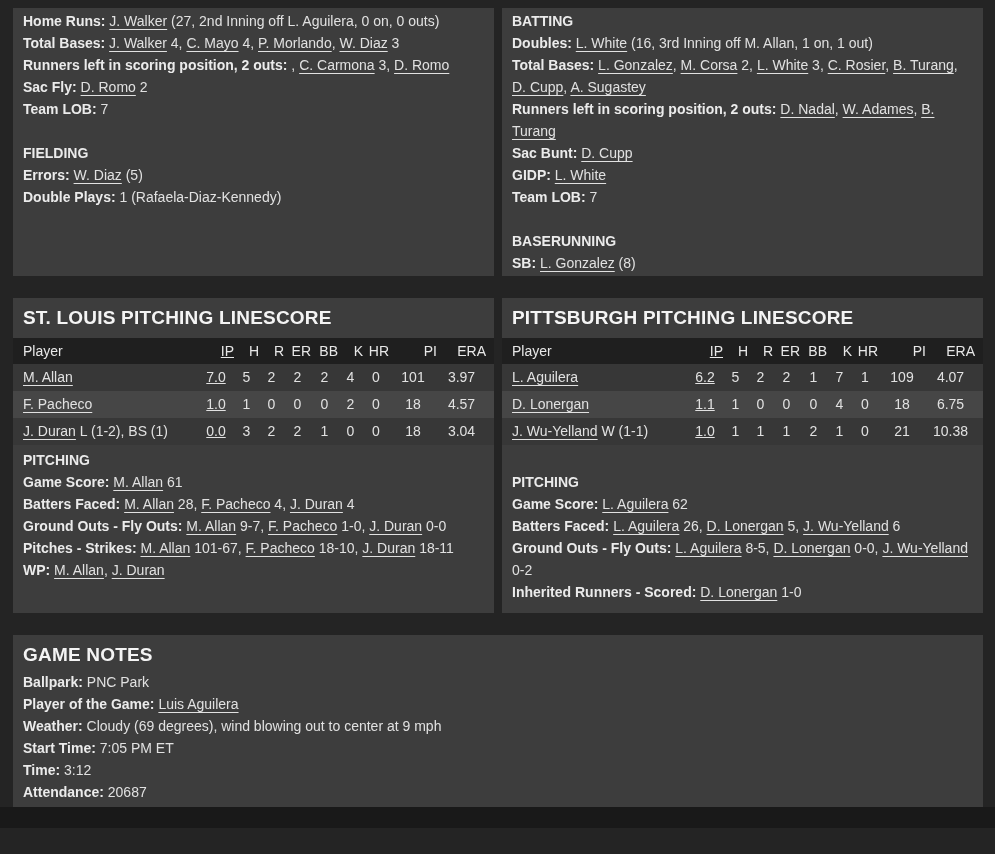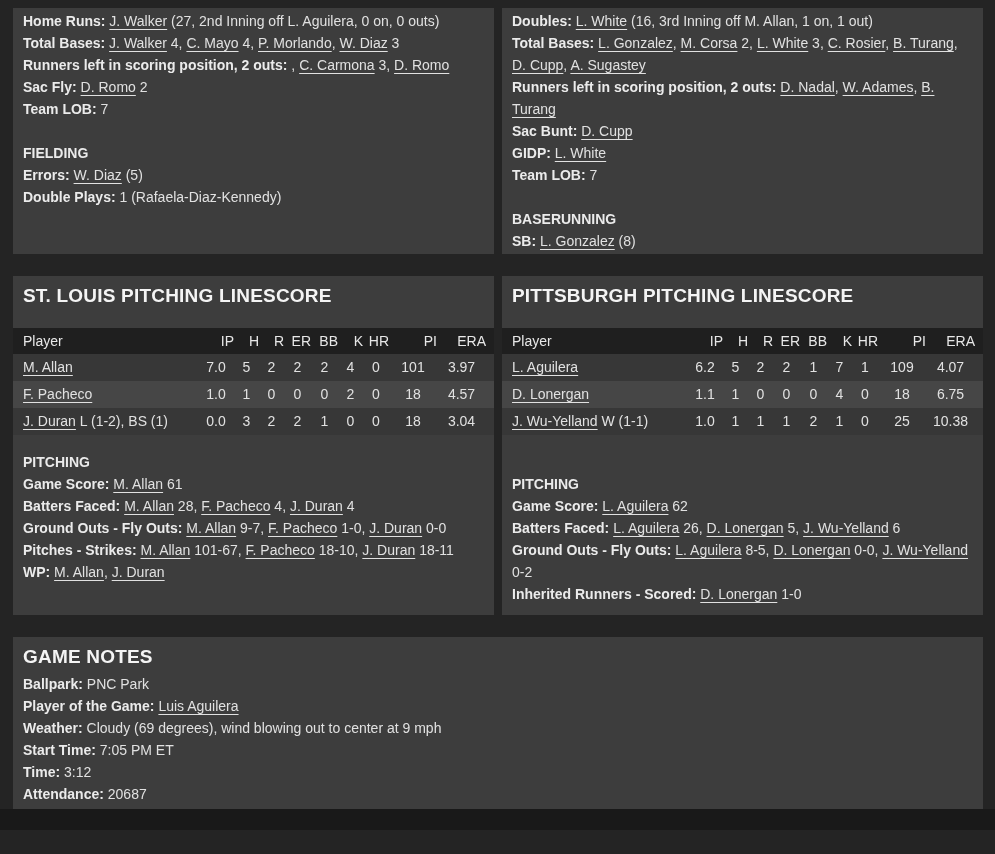--- a/index.html
+++ b/index.html
@@ -38,41 +38,41 @@
     font-size: 19px;
     line-height: 20px;
     padding: 8px 0 6px 0;
     color: #f4f4f4;
     font-weight: bold;
     letter-spacing: 0.2px;
   }
   table.linescore {
     border-collapse: collapse;
     width: calc(100% + 20px);
-    margin: 16px -10px;
+    margin: 4px -10px;
     font-size: 14px;
     table-layout: fixed;
   }
   .linescore th {
     background: #1f1f1f;
     font-weight: normal;
     color: #e8e8e8;
     text-align: right;
     padding: 5px 0;
   }
   .linescore td {
     text-align: center;
     padding: 5px 0 6px 0;
   }
   .linescore th.pcol, .linescore td.pcol {
     text-align: left;
     padding-left: 10px;
     width: auto;
   }
-  .linescore th:nth-child(2),  .linescore td:nth-child(2)  { width: 36px; }
+  .linescore th:nth-child(2),  .linescore td:nth-child(2)  { width: 36px; text-decoration: underline; }
   .linescore th:nth-child(3),  .linescore td:nth-child(3)  { width: 25px; }
   .linescore th:nth-child(4),  .linescore td:nth-child(4)  { width: 25px; }
   .linescore th:nth-child(5),  .linescore td:nth-child(5)  { width: 27px; }
   .linescore th:nth-child(6),  .linescore td:nth-child(6)  { width: 27px; }
   .linescore th:nth-child(7),  .linescore td:nth-child(7)  { width: 25px; }
   .linescore th:nth-child(8),  .linescore td:nth-child(8)  { width: 26px; }
   .linescore th:nth-child(9),  .linescore td:nth-child(9)  { width: 48px; }
   .linescore th:nth-child(10), .linescore td:nth-child(10) { width: 49px; padding-right: 8px; }
   .linescore tbody tr:nth-child(odd)  { background: #373737; }
   .linescore tbody tr:nth-child(even) { background: #464646; }
@@ -95,20 +95,21 @@
           <div class="line"><b>Sac Fly:</b> <span class="plink">D. Romo</span> 2</div>
           <div class="line"><b>Team LOB:</b> 7</div>
           <div class="line">&nbsp;</div>
           <div class="line"><b>FIELDING</b></div>
           <div class="line"><b>Errors:</b> <span class="plink">W. Diaz</span> (5)</div>
           <div class="line"><b>Double Plays:</b> 1 (Rafaela-Diaz-Kennedy)</div>
         </div>
     </section>
     <section class="panel top-panel">
       <div class="stat-lines">
+          <div class="line"><b>BATTING</b></div>
           <div class="line"><b>Doubles:</b> <span class="plink">L. White</span> (16, 3rd Inning off M. Allan, 1 on, 1 out)</div>
           <div class="line"><b>Total Bases:</b> <span class="plink">L. Gonzalez</span>, <span class="plink">M. Corsa</span> 2, <span class="plink">L. White</span> 3, <span class="plink">C. Rosier</span>, <span class="plink">B. Turang</span>, <span class="plink">D. Cupp</span>, <span class="plink">A. Sugastey</span></div>
           <div class="line"><b>Runners left in scoring position, 2 outs:</b> <span class="plink">D. Nadal</span>, <span class="plink">W. Adames</span>, <span class="plink">B. Turang</span></div>
           <div class="line"><b>Sac Bunt:</b> <span class="plink">D. Cupp</span></div>
           <div class="line"><b>GIDP:</b> <span class="plink">L. White</span></div>
           <div class="line"><b>Team LOB:</b> 7</div>
           <div class="line">&nbsp;</div>
           <div class="line"><b>BASERUNNING</b></div>
           <div class="line"><b>SB:</b> <span class="plink">L. Gonzalez</span> (8)</div>
         </div>
@@ -225,21 +226,21 @@
             </tr>
             <tr>
               <td class="pcol"><span class="plink">J. Wu-Yelland</span> W (1-1)</td>
               <td>1.0</td>
               <td>1</td>
               <td>1</td>
               <td>1</td>
               <td>2</td>
               <td>1</td>
               <td>0</td>
-              <td>25</td>
+              <td>21</td>
               <td>10.38</td>
             </tr>
           </tbody>
         </table>
       <div class="stat-lines">
           <div class="line">&nbsp;</div>
           <div class="line"><b>PITCHING</b></div>
           <div class="line"><b>Game Score:</b> <span class="plink">L. Aguilera</span> 62</div>
           <div class="line"><b>Batters Faced:</b> <span class="plink">L. Aguilera</span> 26, <span class="plink">D. Lonergan</span> 5, <span class="plink">J. Wu-Yelland</span> 6</div>
           <div class="line"><b>Ground Outs - Fly Outs:</b> <span class="plink">L. Aguilera</span> 8-5, <span class="plink">D. Lonergan</span> 0-0, <span class="plink">J. Wu-Yelland</span> 0-2</div>

